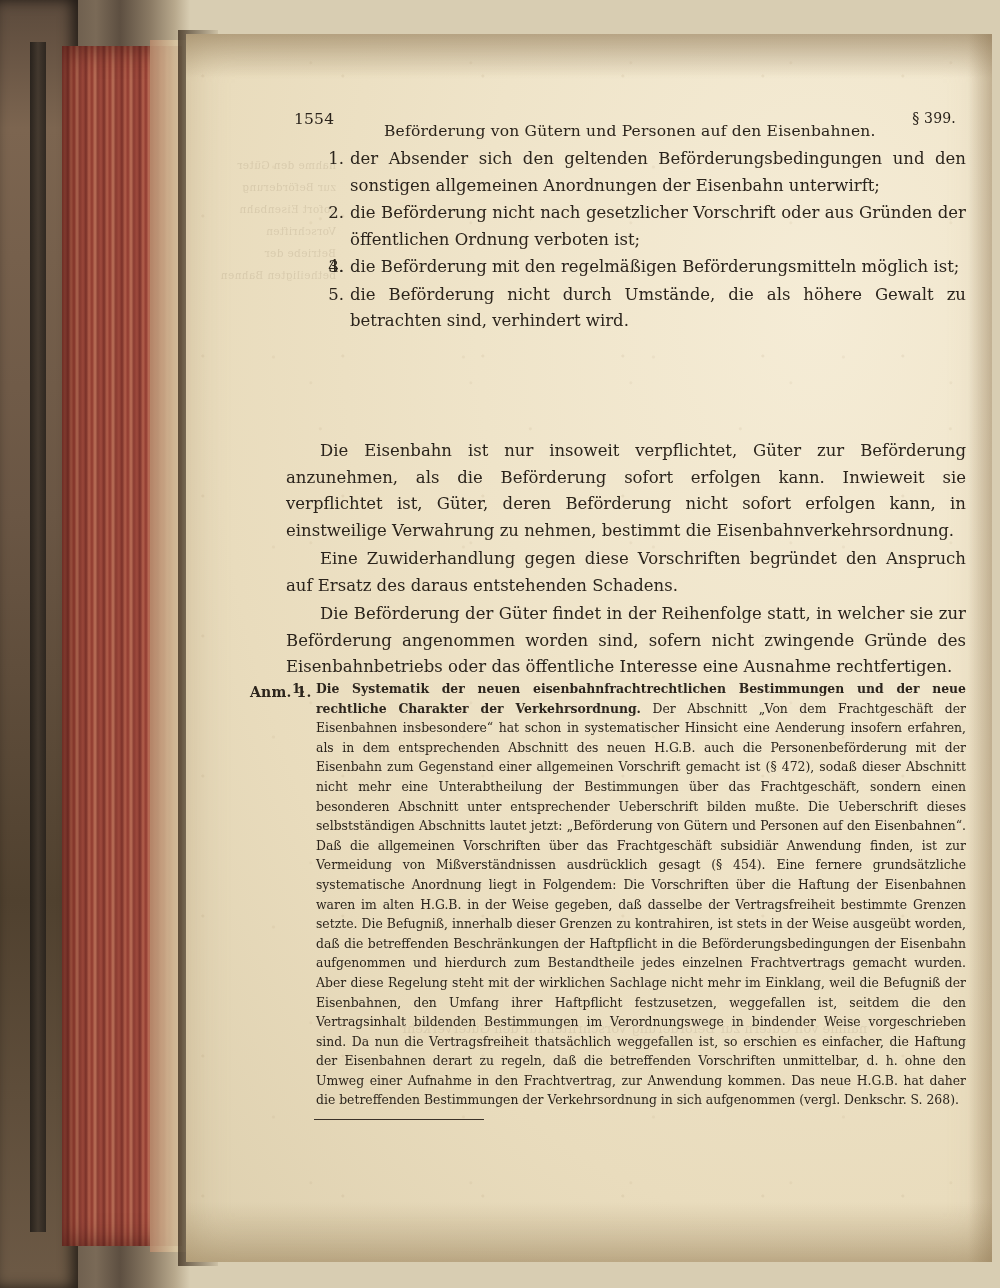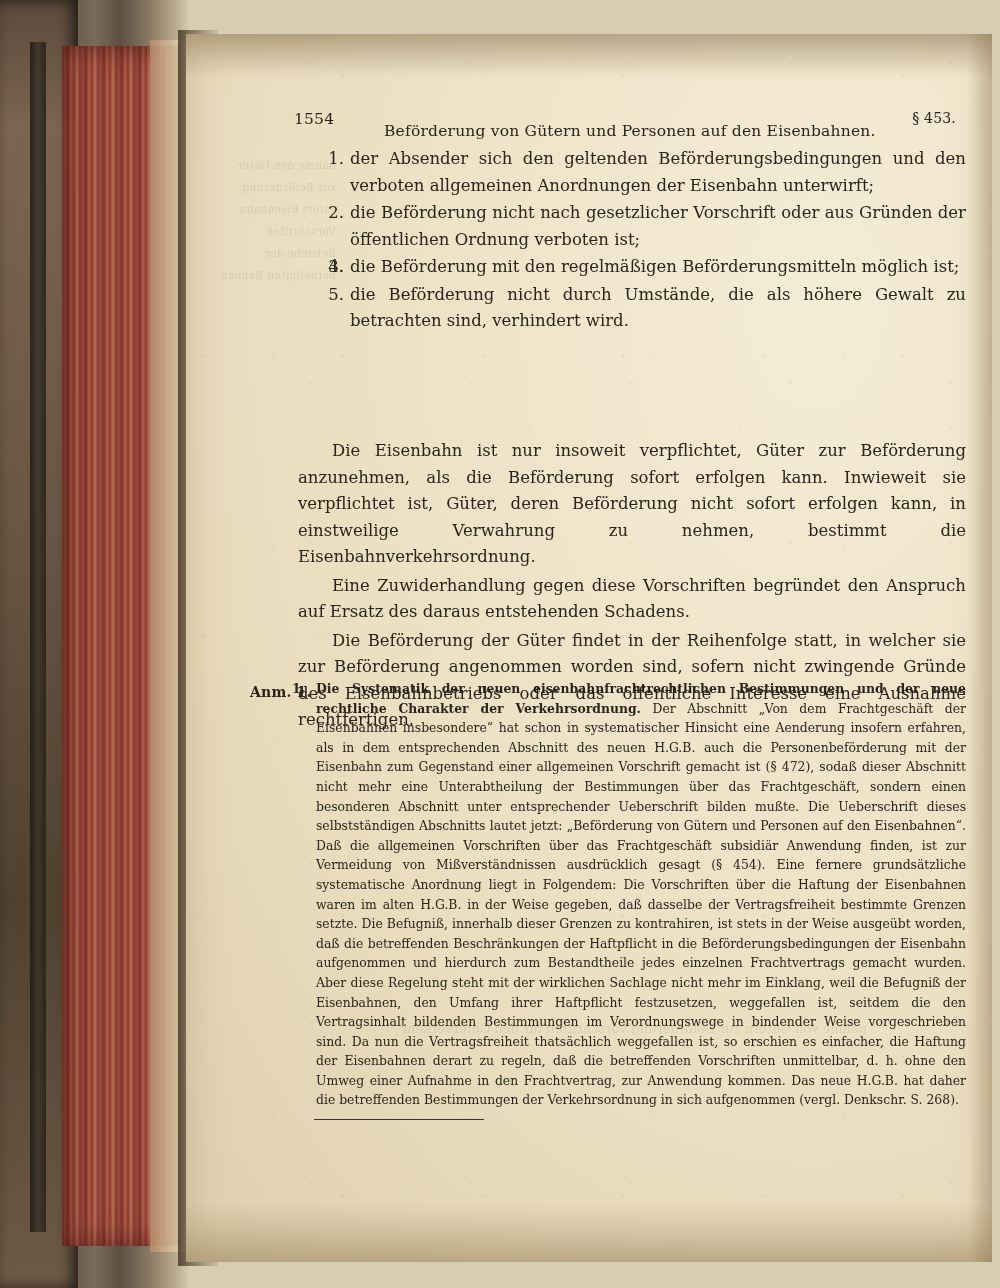--- a/index.html
+++ b/index.html
@@ -159,21 +159,21 @@
     left: 4px; top: 0;
     width: 24px;
     text-align: right;
   }
 
   .para {
     font-size: 16.5px;
     line-height: 26.5px;
     text-align: justify;
     text-indent: 34px;
-    margin: 0 0 2px 16px;
+    margin: 0 0 2px 4px;
   }
   .body-paras {
     position: absolute;
     left: 96px; top: 404px; right: 26px;
   }
 
   .sub-head {
     position: absolute;
     left: 130px; top: 620px;
     font-size: 14.5px;
@@ -251,27 +251,27 @@
     <div class="grain"></div>
 
     <div class="bleed">nahme den Güter zur Beförderung sofort Eisenbahn Vorschriften Betriebe der betheiligten Bahnen</div>
     <div class="bleed2">nahme von Gütern zur Beförderung Vorschriften für den Güterverkehr</div>
 
     <div class="content">
 
       <div class="running-head">
         <span class="folio">1554</span>
         <span class="rh-title">Beförderung von Gütern und Personen auf den Eisenbahnen.</span>
-        <span class="rh-sec">§ 453.</span>
+        <span class="rh-sec">§ 399.</span>
       </div>
 
       <div class="numlist">
         <div class="item">
           <span class="num">1.</span>
-          <span>der Absender sich den geltenden Beförderungsbedingungen und den verboten allgemeinen Anordnungen der Eisenbahn unterwirft;</span>
+          <span>der Absender sich den geltenden Beförderungsbedingungen und den sonstigen allgemeinen Anordnungen der Eisenbahn unterwirft;</span>
         </div>
         <div class="item">
           <span class="num">2.</span>
           <span>die Beförderung nicht nach gesetzlicher Vorschrift oder aus Gründen der öffentlichen Ordnung verboten ist;</span>
         </div>
         <div class="item">
           <span class="num">3.</span>
         </div>
         <div class="item">
           <span class="num">4.</span>

